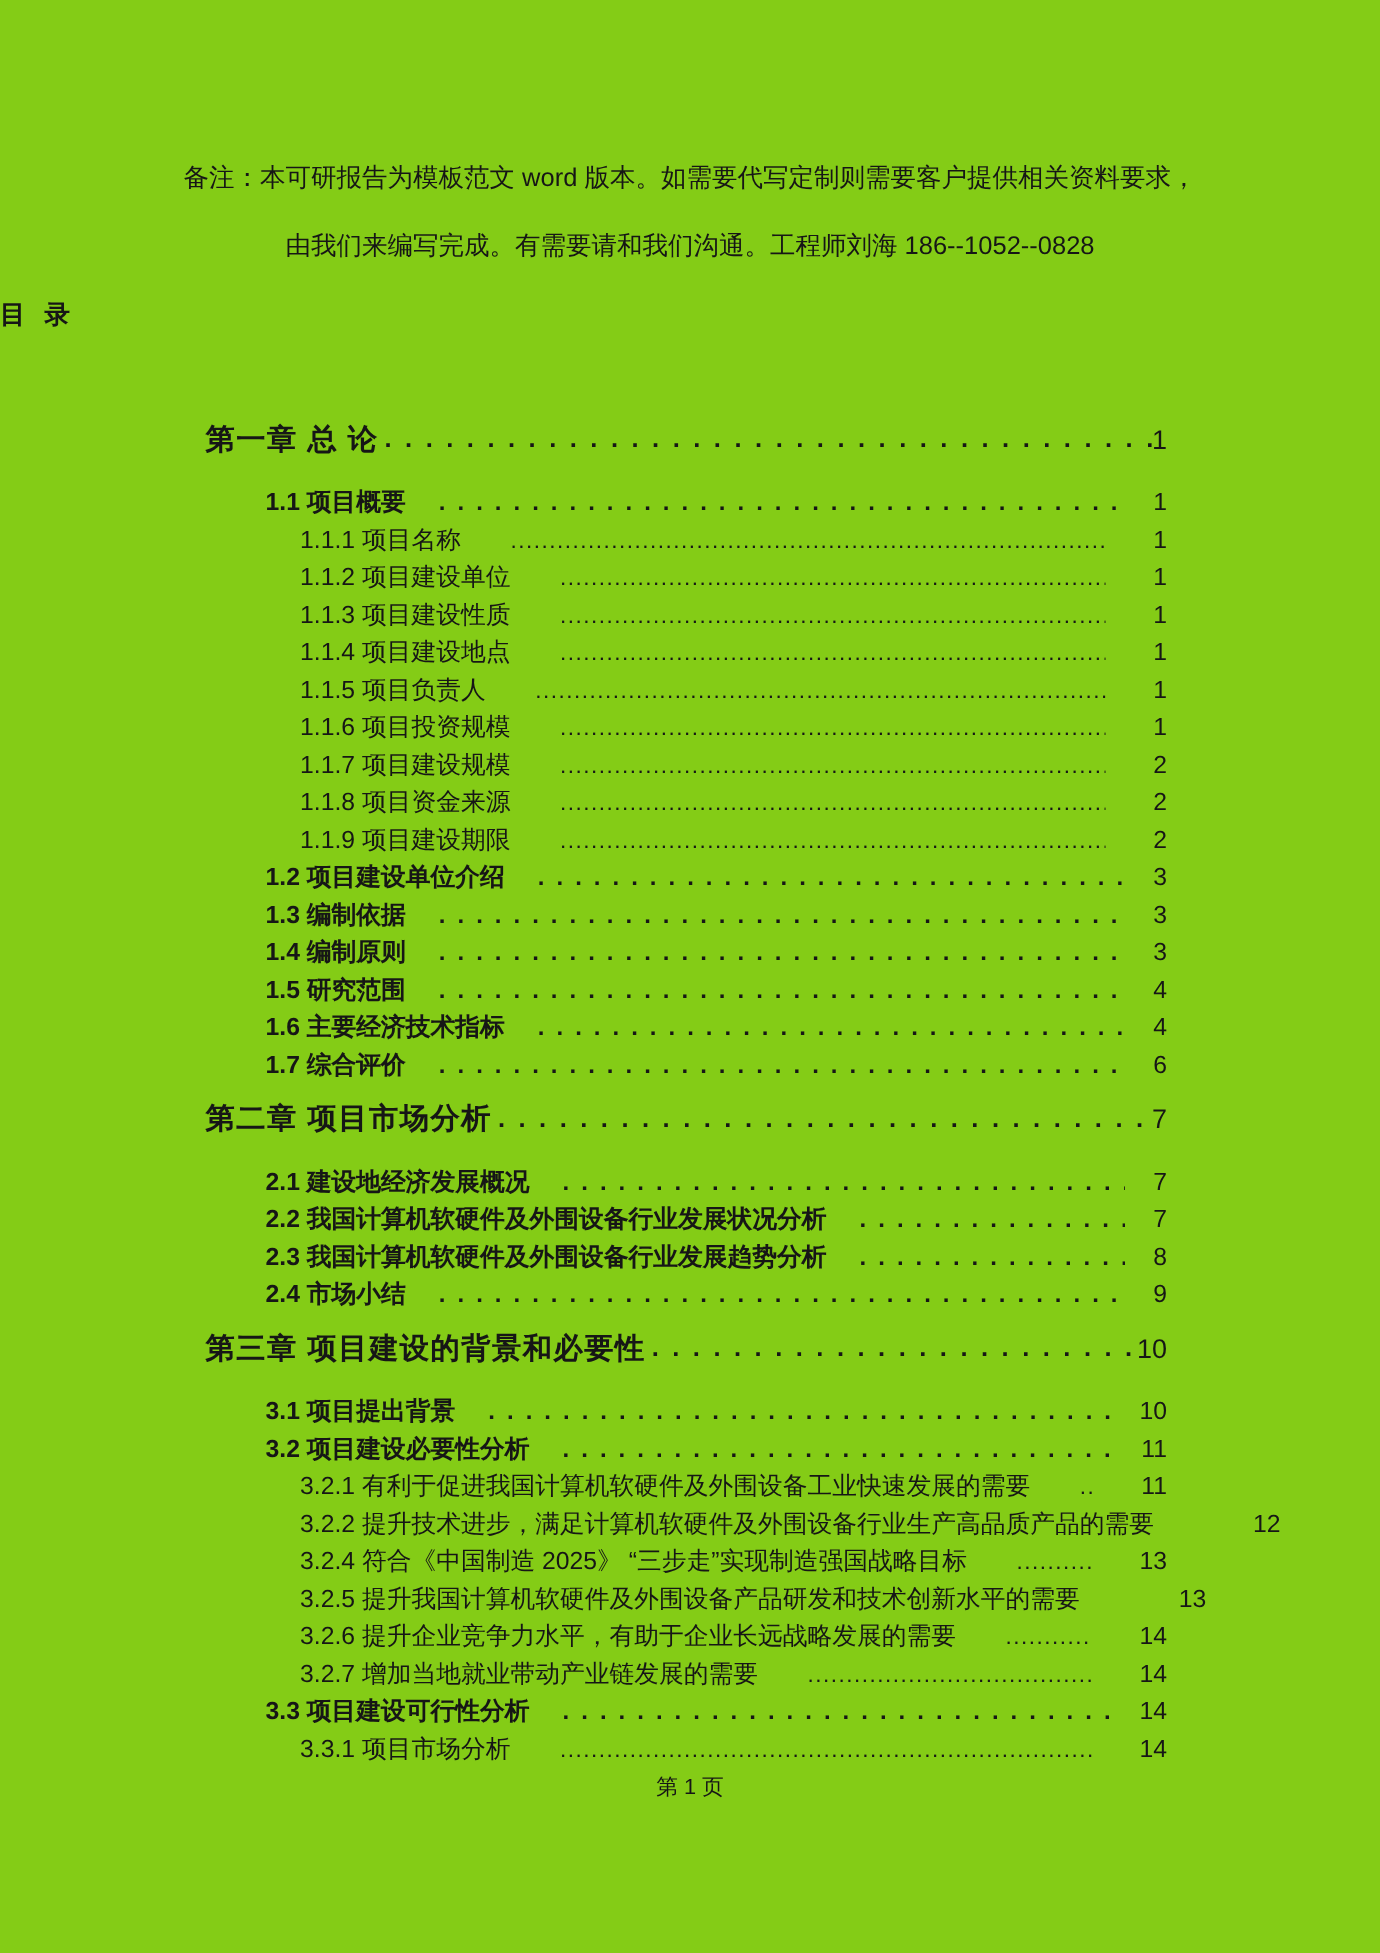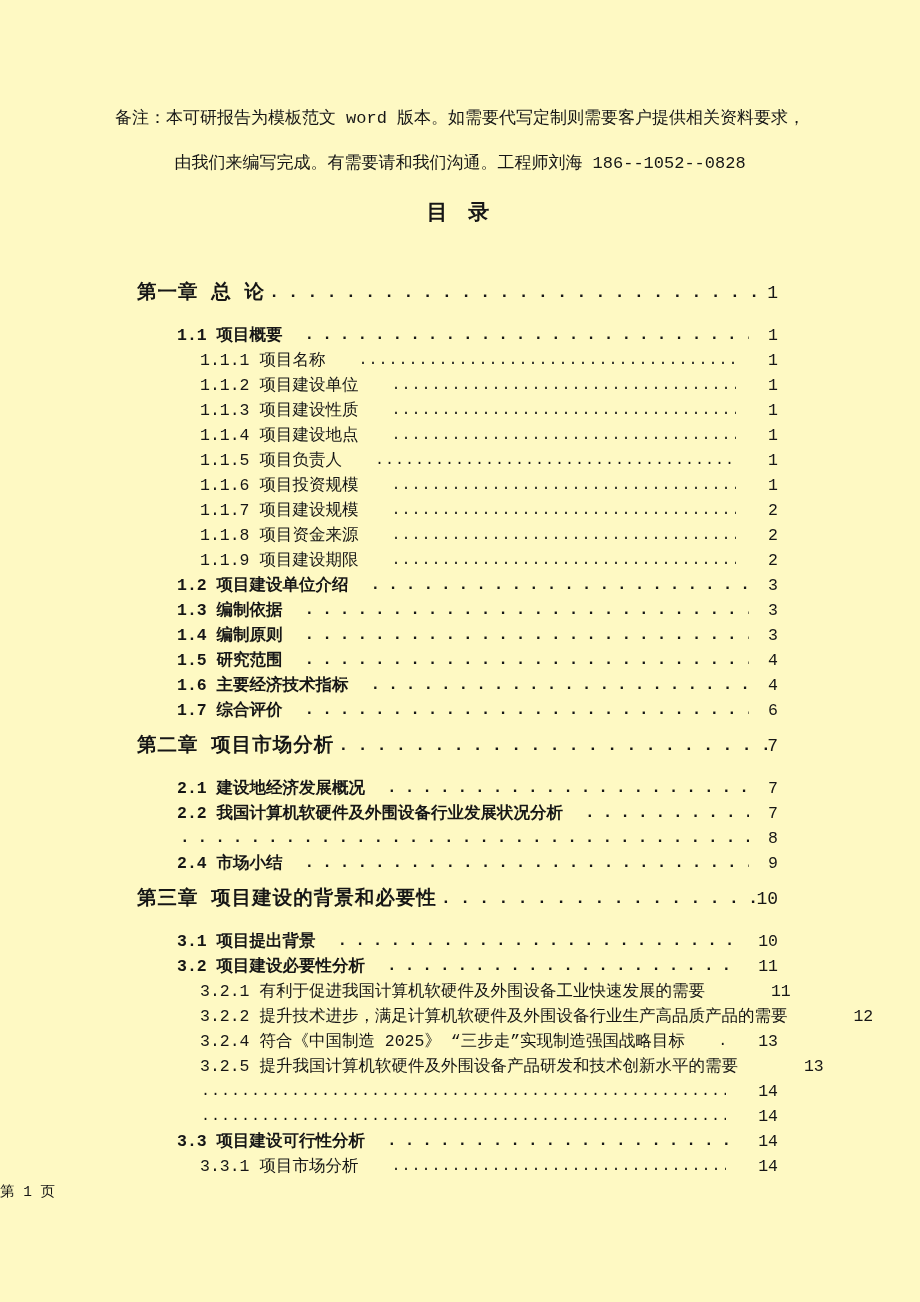--- a/index.html
+++ b/index.html
@@ -4,41 +4,41 @@
 <style>
   html, body {
     margin: 0;
     padding: 0;
     background: #ffffff;
   }
   .page {
     position: relative;
     width: 920px;
     height: 1302px;
-    background: #fef9c3;
+    background: #84cc16;
     color: #161616;
-    font-family: Liberation Mono, monospace;
+    font-family: Liberation Sans, sans-serif;
     overflow: hidden;
   }
   .note {
     position: absolute;
     top: 96px;
     left: 95px;
     right: 95px;
     text-align: center;
     font-size: 17px;
     line-height: 45px;
   }
   .doc-title {
     position: absolute;
     top: 198px;
     left: 0;
     width: 100%;
-    text-align: center;
-    font-size: 21px;
+    text-align: left;
+    font-size: 17px;
     font-weight: bold;
     letter-spacing: 4px;
   }
   .toc {
     position: absolute;
     top: 270px;
     left: 137px;
     right: 142px;
   }
   .toc-row {
@@ -98,21 +98,21 @@
     flex: 0 0 auto;
     font-weight: normal;
     font-size: 16.5px;
   }
   .lvl1 .toc-page { font-size: 18px; }
   .footer {
     position: absolute;
     top: 1182px;
     left: 0;
     width: 100%;
-    text-align: left;
+    text-align: center;
     font-size: 14.5px;
   }
 </style>
 </head>
 <body>
 
 <div class="page">
 
   <div class="note">
     <div>备注：本可研报告为模板范文 word 版本。如需要代写定制则需要客户提供相关资料要求，</div>
@@ -216,20 +216,21 @@
     <span class="toc-label">2.1 建设地经济发展概况</span>
     <span class="toc-dots">................................................................................................................................................................................................................................................................................................................................................................................................................</span>
     <span class="toc-page">7</span>
   </div>
       <div class="toc-row lvl2">
     <span class="toc-label">2.2 我国计算机软硬件及外围设备行业发展状况分析</span>
     <span class="toc-dots">................................................................................................................................................................................................................................................................................................................................................................................................................</span>
     <span class="toc-page">7</span>
   </div>
       <div class="toc-row lvl2">
+    <span class="toc-label">2.3 我国计算机软硬件及外围设备行业发展趋势分析</span>
     <span class="toc-dots">................................................................................................................................................................................................................................................................................................................................................................................................................</span>
     <span class="toc-page">8</span>
   </div>
       <div class="toc-row lvl2">
     <span class="toc-label">2.4 市场小结</span>
     <span class="toc-dots">................................................................................................................................................................................................................................................................................................................................................................................................................</span>
     <span class="toc-page">9</span>
   </div>
       <div class="toc-row lvl1">
     <span class="toc-label">第三章 项目建设的背景和必要性</span>
@@ -260,24 +261,26 @@
     <span class="toc-label">3.2.4 符合《中国制造 2025》 “三步走”实现制造强国战略目标</span>
     <span class="toc-dots">................................................................................................................................................................................................................................................................................................................................................................................................................</span>
     <span class="toc-page">13</span>
   </div>
       <div class="toc-row lvl3">
     <span class="toc-label">3.2.5 提升我国计算机软硬件及外围设备产品研发和技术创新水平的需要</span>
     <span class="toc-dots">................................................................................................................................................................................................................................................................................................................................................................................................................</span>
     <span class="toc-page">13</span>
   </div>
       <div class="toc-row lvl3">
-    <span class="toc-dots">................................................................................................................................................................................................................................................................................................................................................................................................................</span>
-    <span class="toc-page">14</span>
-  </div>
-      <div class="toc-row lvl3">
+    <span class="toc-label">3.2.6 提升企业竞争力水平，有助于企业长远战略发展的需要</span>
+    <span class="toc-dots">................................................................................................................................................................................................................................................................................................................................................................................................................</span>
+    <span class="toc-page">14</span>
+  </div>
+      <div class="toc-row lvl3">
+    <span class="toc-label">3.2.7 增加当地就业带动产业链发展的需要</span>
     <span class="toc-dots">................................................................................................................................................................................................................................................................................................................................................................................................................</span>
     <span class="toc-page">14</span>
   </div>
       <div class="toc-row lvl2">
     <span class="toc-label">3.3 项目建设可行性分析</span>
     <span class="toc-dots">................................................................................................................................................................................................................................................................................................................................................................................................................</span>
     <span class="toc-page">14</span>
   </div>
       <div class="toc-row lvl3">
     <span class="toc-label">3.3.1 项目市场分析</span>

